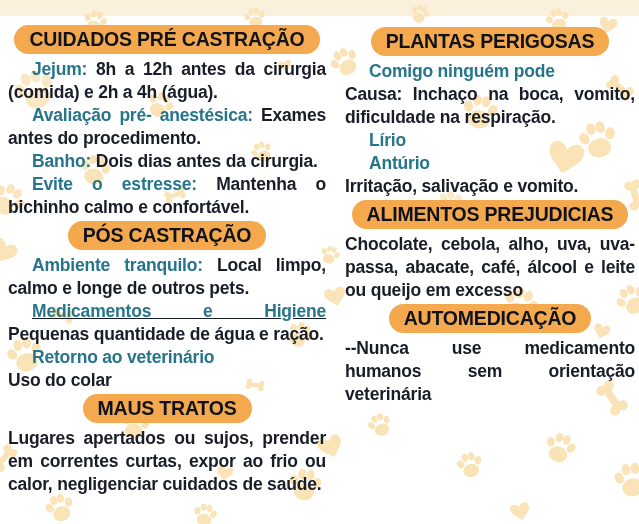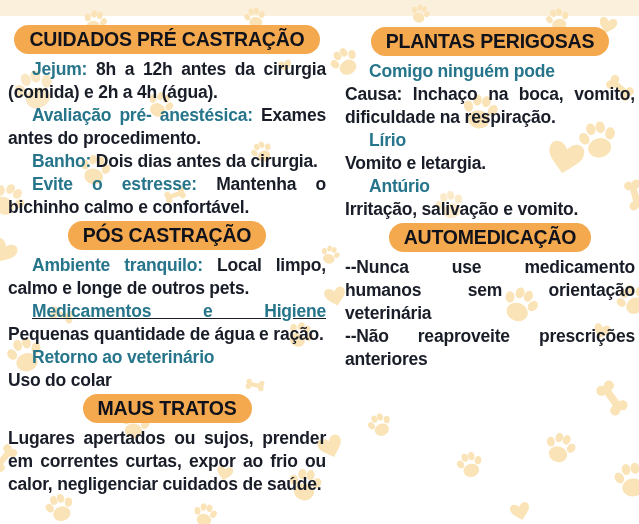--- a/index.html
+++ b/index.html
@@ -201,38 +201,40 @@
         <p class="item">
           <span class="lbl">Comigo ninguém pode</span>
         </p>
         <p class="item">
           <span class="txt">Causa: Inchaço na boca, vomito, dificuldade na respiração.</span>
         </p>
         <p class="item">
           <span class="lbl">Lírio</span>
         </p>
         <p class="item">
-          <span class="txt">Vomito e letargia.</span>
-        </p>
-        <p class="item">
           <span class="lbl">Antúrio</span>
         </p>
         <p class="item">
           <span class="txt">Irritação, salivação e vomito.</span>
         </p>
       </section>
 
+      <section class="sec">
+        <div class="pill-row">
+          <span class="pill">ALIMENTOS PREJUDICIAS</span>
+        </div>
+        <p class="item">
+          <span class="txt">Chocolate, cebola, alho, uva, uva-passa, abacate, café, álcool e leite ou queijo em excesso</span>
+        </p>
+      </section>
 
       <section class="sec">
         <div class="pill-row">
           <span class="pill">AUTOMEDICAÇÃO</span>
         </div>
         <p class="item">
           <span class="txt">--Nunca use medicamento humanos sem orientação veterinária</span>
-        </p>
-        <p class="item">
-          <span class="txt">--Não reaproveite prescrições anteriores</span>
         </p>
       </section>
 
     </div>
   </div>
 </div>
 
 </body></html>

